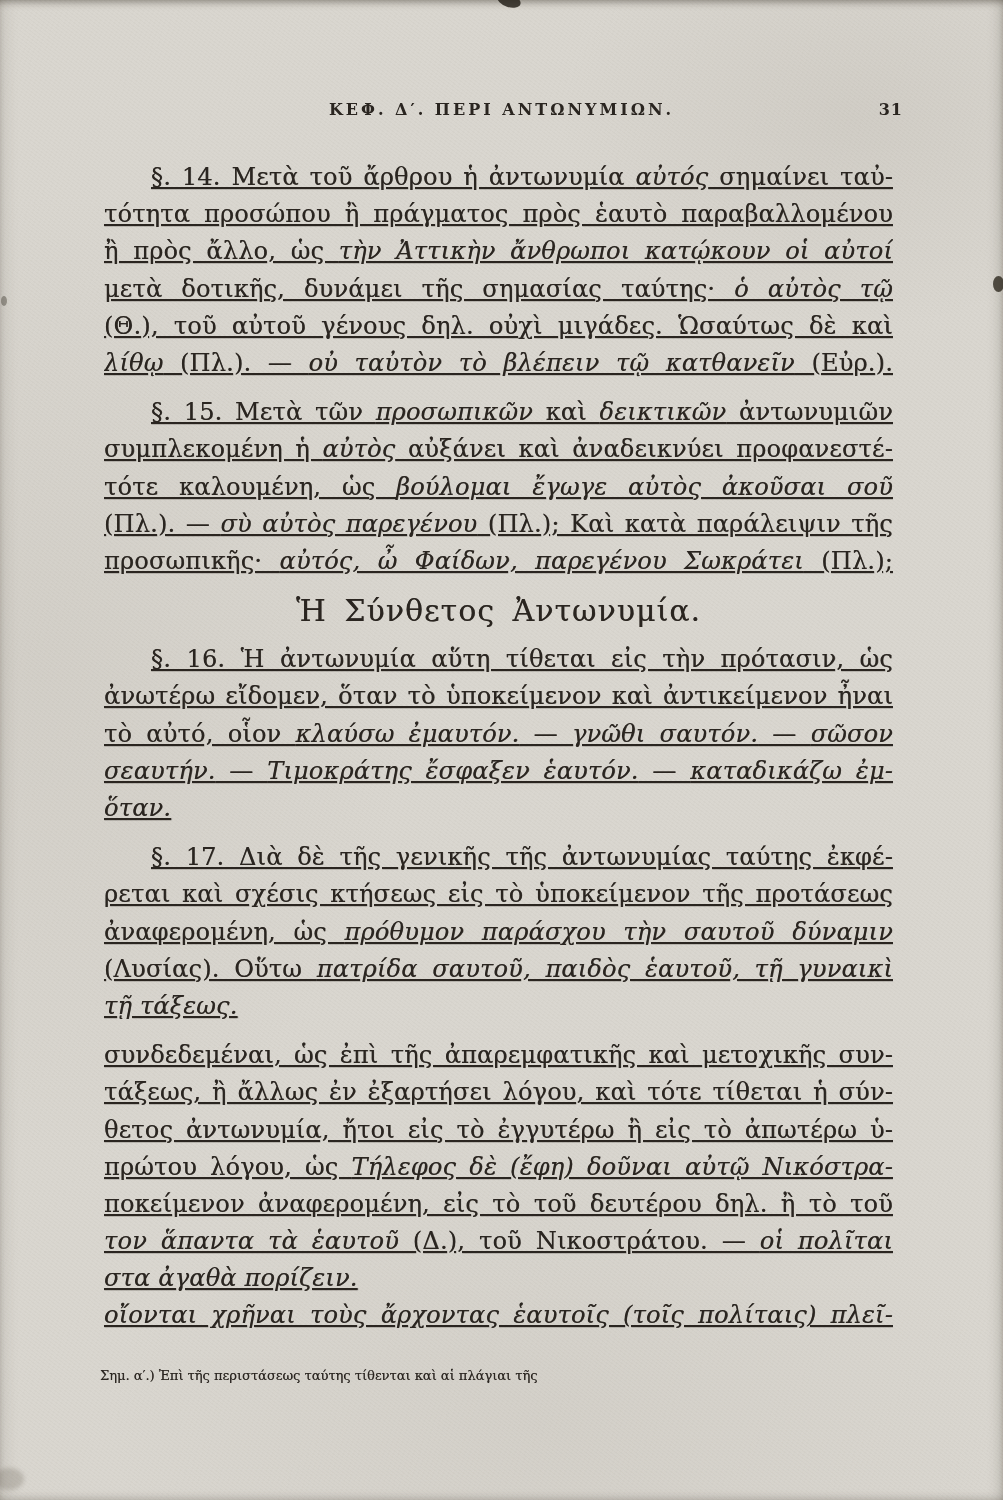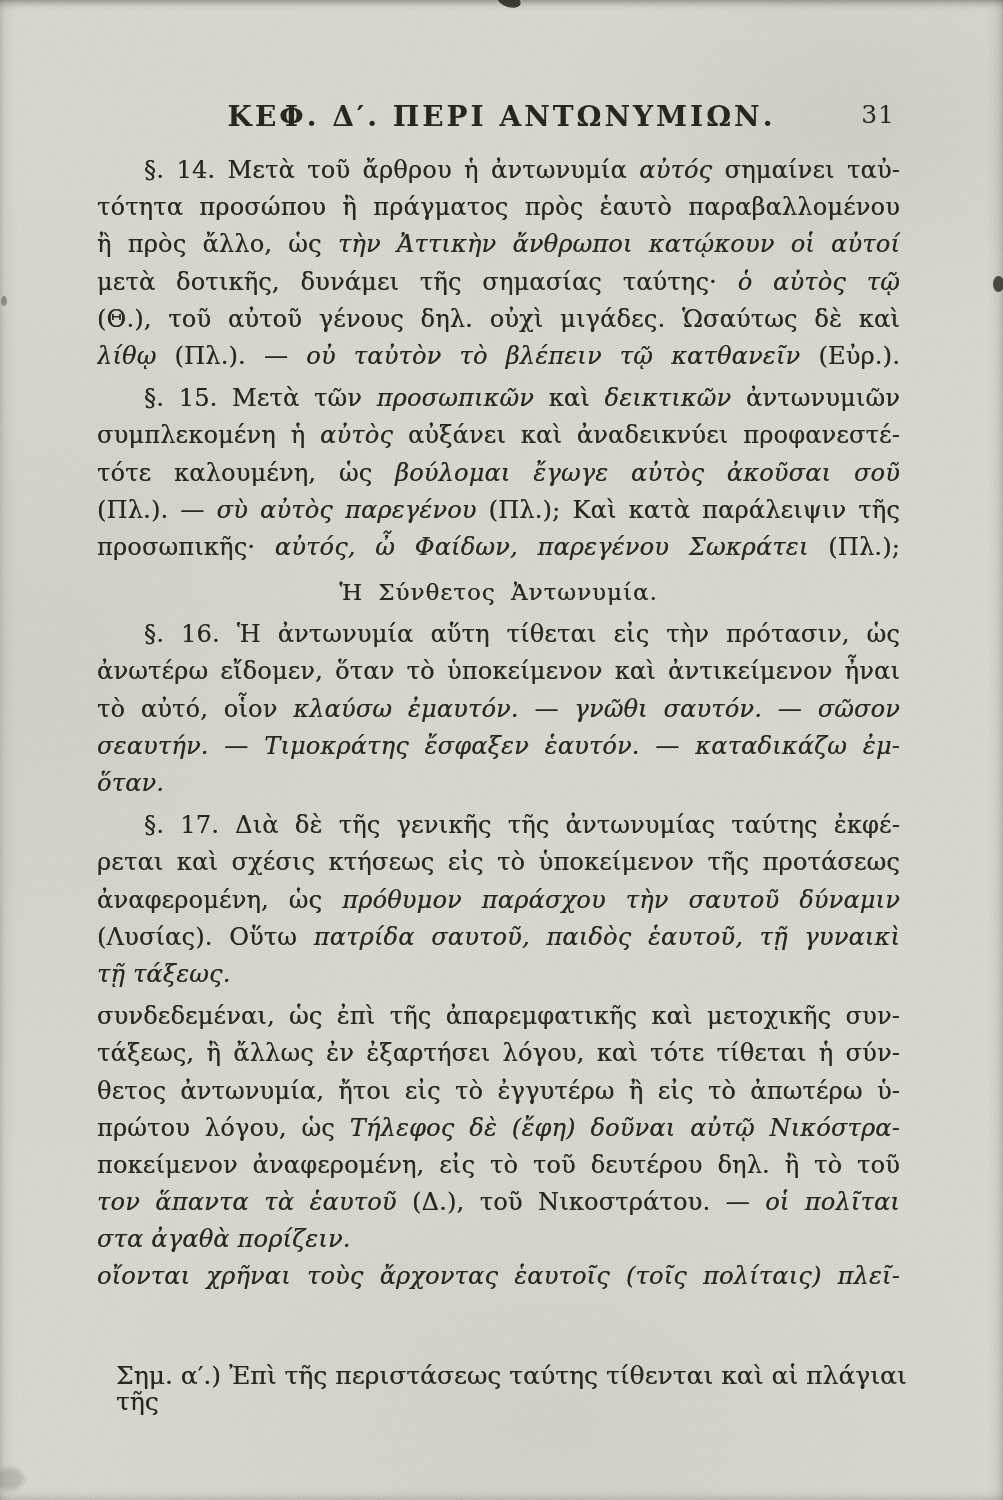--- a/index.html
+++ b/index.html
@@ -19,48 +19,48 @@
       repeating-linear-gradient(-53deg, rgba(255,255,255,0.035) 0 1px, transparent 1px 4px);
     box-shadow:
       inset 0 7px 9px -6px rgba(62,56,46,.55),
       inset -9px 0 16px -11px rgba(62,56,46,.45),
       inset 0 -7px 12px -9px rgba(62,56,46,.35),
       inset 11px 0 20px -15px rgba(62,56,46,.35);
     color:#2a2520;
   }
   .running-head {
     position:absolute; top:100px; left:94px; width:815px;
-    text-align:center; font-weight:bold; font-size:28px;
+    text-align:center; font-weight:bold; font-size:16px;
     letter-spacing:3px;
   }
   .page-num {
-    position:absolute; top:100px; right:108px;
-    font-weight:normal; font-size:25px; letter-spacing:1px;
+    position:absolute; top:100px; right:100px;
+    font-weight:bold; font-size:16px; letter-spacing:1px;
   }
   .text-body {
     position:absolute; top:147px; left:92px; width:813px;
     font-size:24px; line-height:37.2px; letter-spacing:0.2px;
     text-shadow:0.3px 0.3px 0.4px rgba(42,37,32,0.65);
   }
-  .para { margin:5px; }
+  .para { margin:12px;text-decoration:underline; }
   .line {
     text-align:justify; text-align-last:justify;
     height:37.2px; overflow:hidden;
   }
   .line.indent { text-indent:47px; }
   .line.last { text-align-last:left; }
   em { font-style:italic; }
   .center-heading {
     text-align:center; text-align-last:center;
     margin:8px 0 4px; letter-spacing:1px; word-spacing:7px;
-    font-size:23px;
+    font-size:30px;
   }
   .footnote {
-    position:absolute; top:1363px; left:116px; width:800px;
-    font-size:25px; line-height:26px;
+    position:absolute; top:1363px; left:100px; width:800px;
+    font-size:13px; line-height:26px;
     text-shadow:0.2px 0.2px 0.3px rgba(42,37,32,0.6);
   }
   .speck { position:absolute; border-radius:50%; }
   .speck-top   { left:497px; top:-6px; width:24px; height:13px; background:rgba(40,35,28,.85); transform:rotate(18deg); }
   .speck-right { left:993px; top:276px; width:11px; height:16px; background:rgba(45,40,30,.8); }
   .speck-left  { left:1px;  top:296px; width:6px;  height:10px; background:rgba(45,40,30,.38); }
   .stain-bottom{ left:-6px; top:1468px; width:30px; height:22px; background:rgba(100,92,80,.25); filter:blur(2px); }
 </style>
 </head>
 <body>

